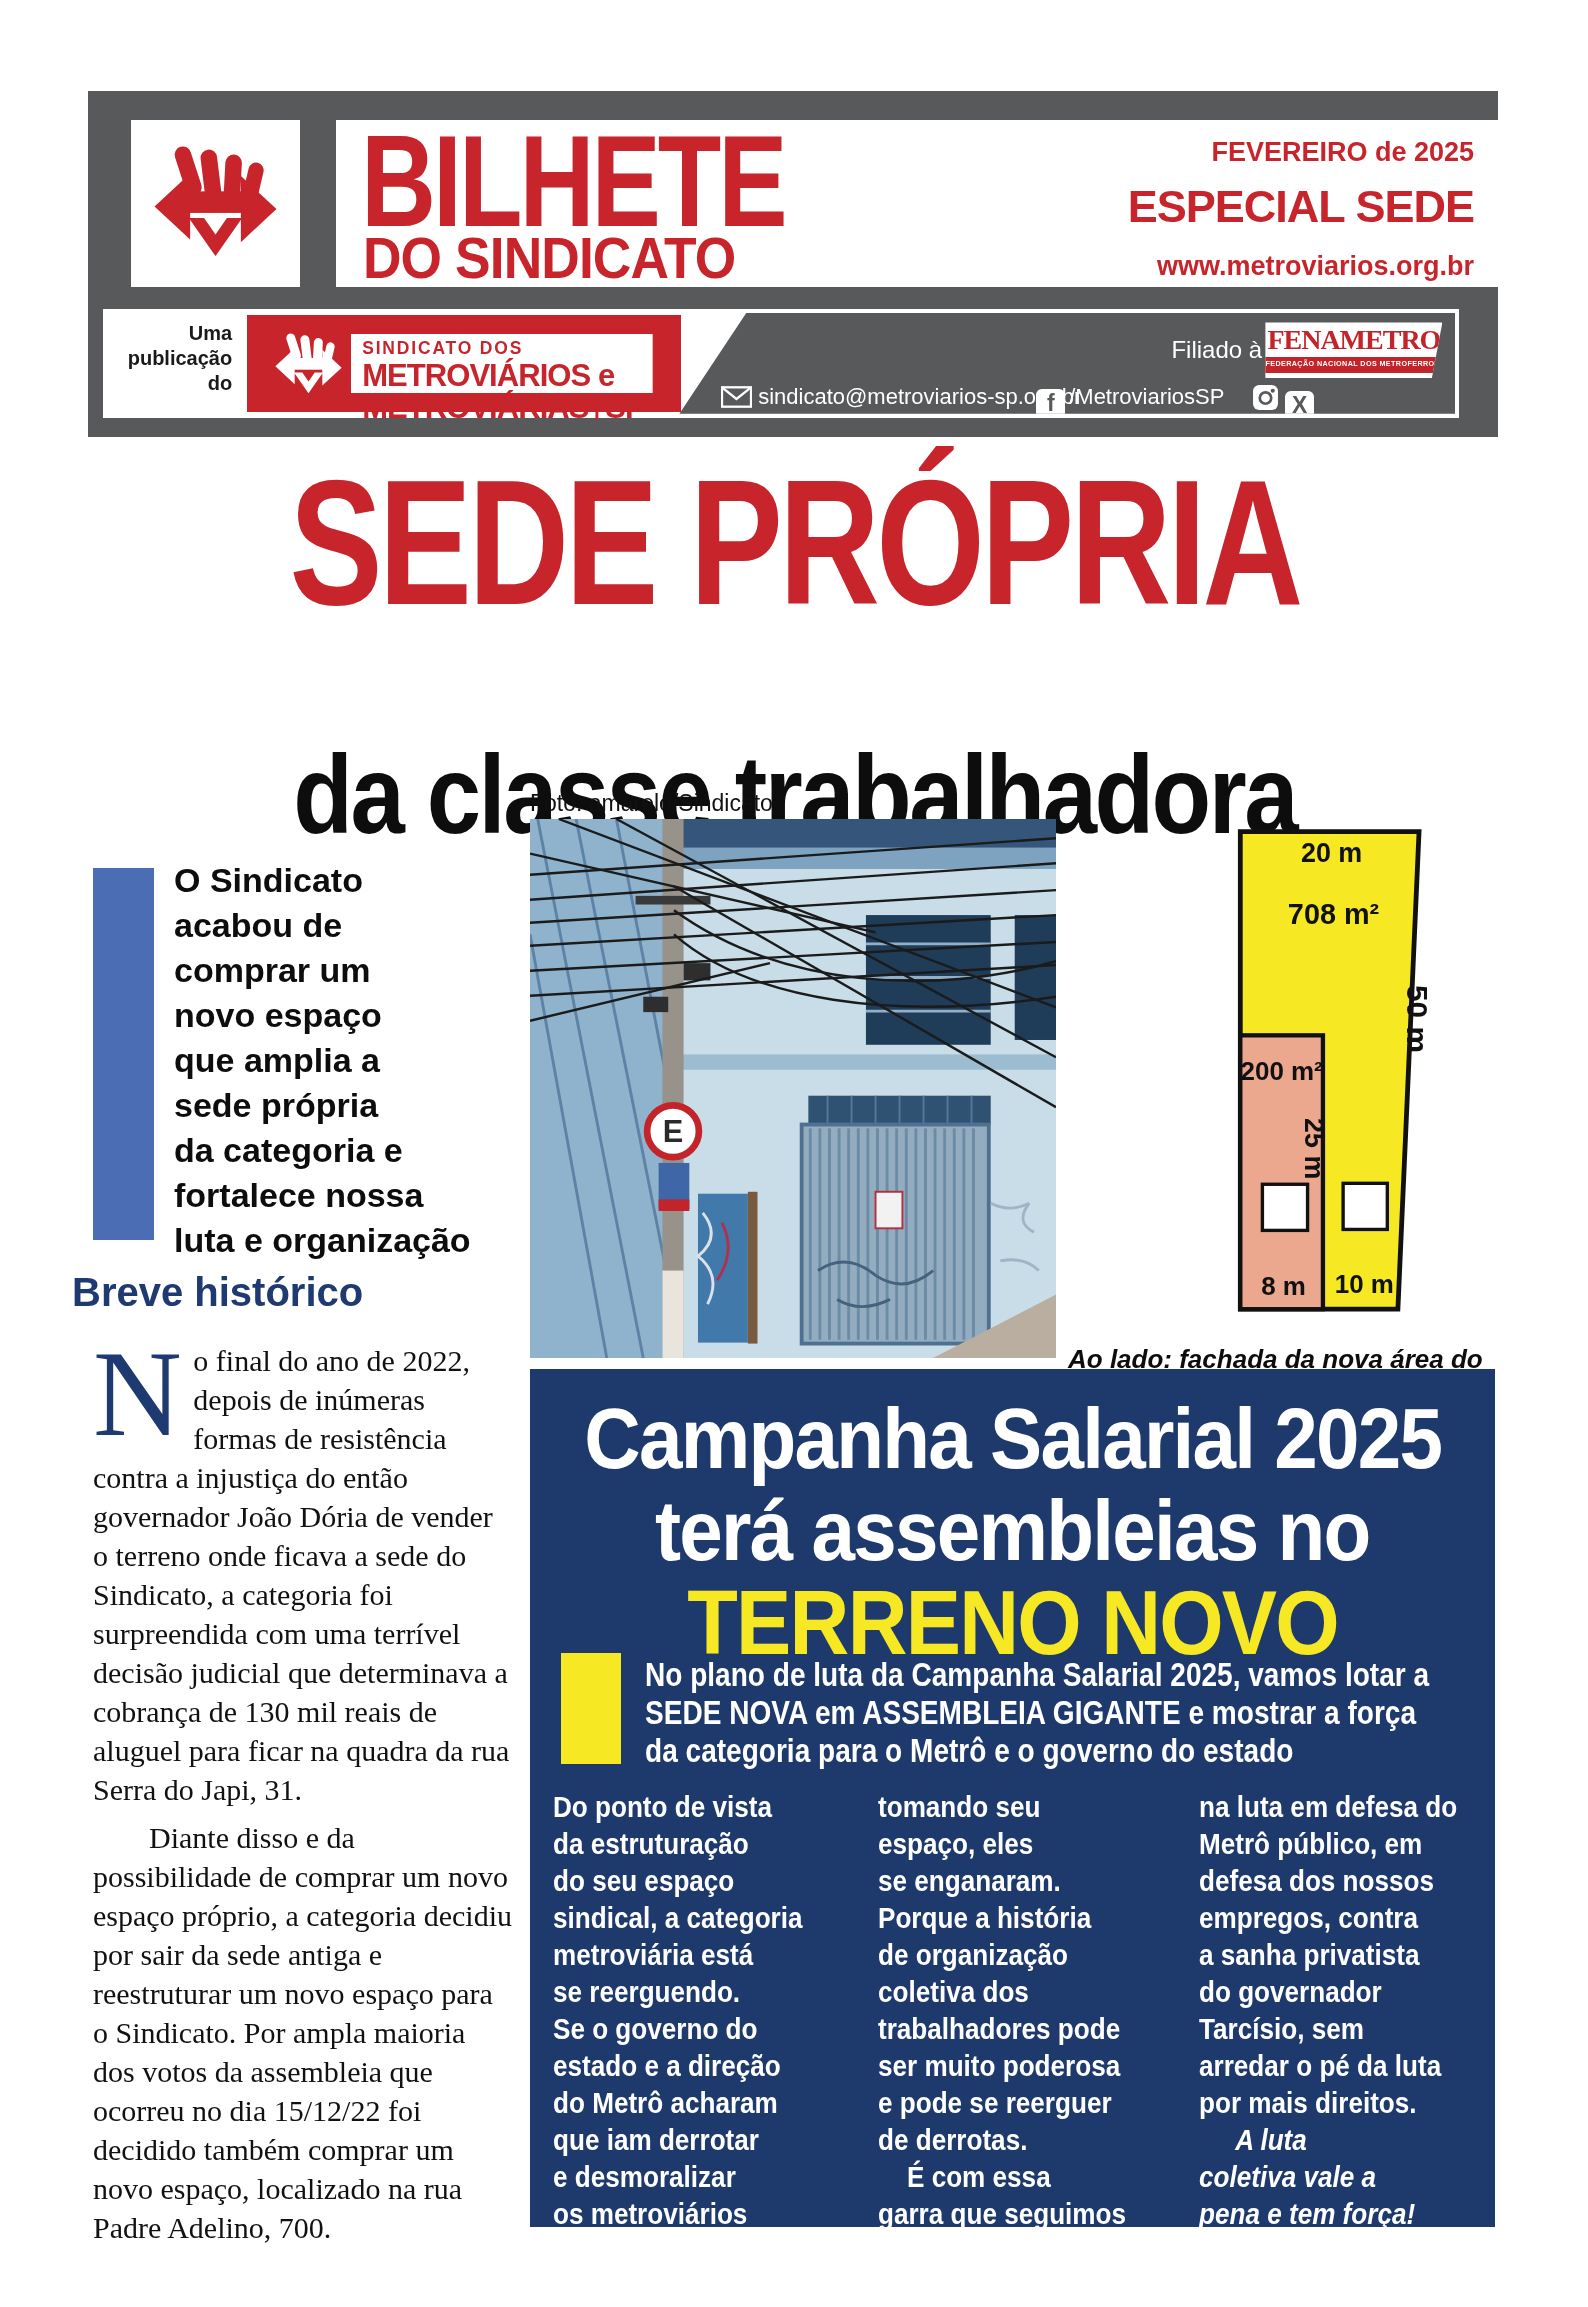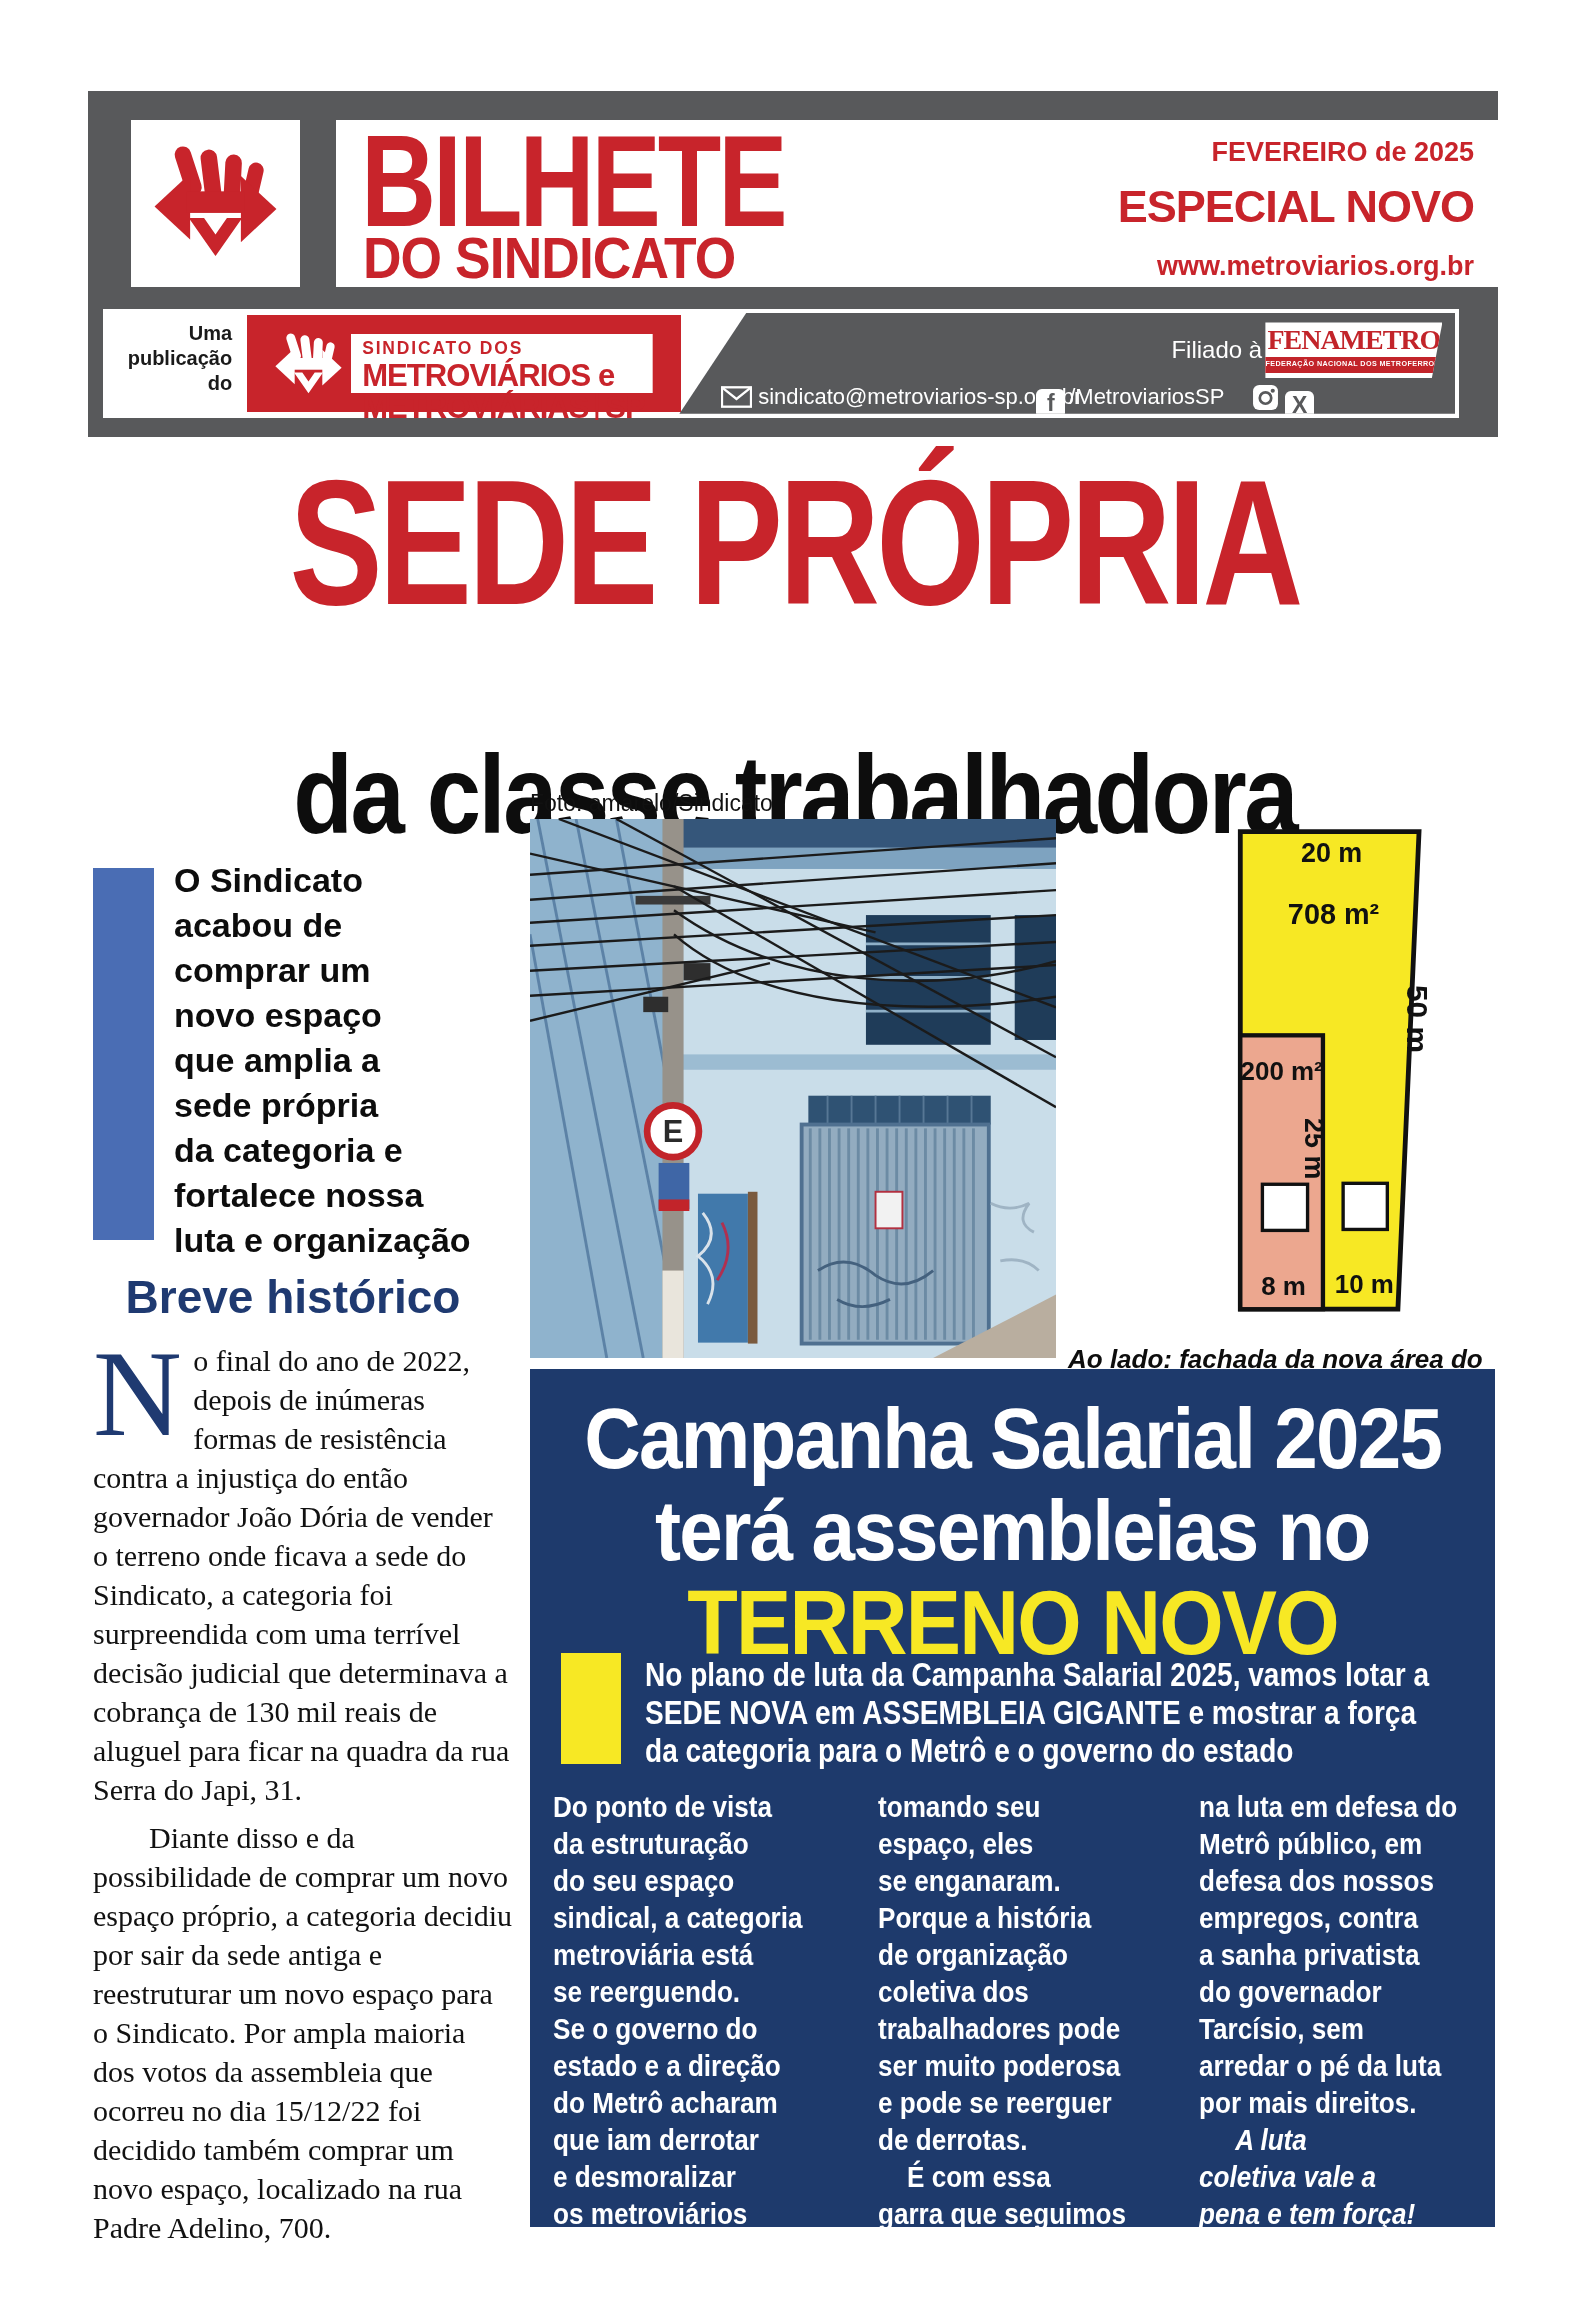--- a/index.html
+++ b/index.html
@@ -61,21 +61,21 @@
   .h-line2 span.t{font-size:111px;line-height:1;font-weight:bold;letter-spacing:-2.9px;}
   .black{color:#0d0d0d;} .navy{color:#1f3a71;}
   .h-line3{top:740px;}
   .h-line3 span{display:inline-block;font-size:111px;line-height:1;font-weight:bold;color:#0d0d0d;
                 letter-spacing:-2.9px;transform:scaleX(.88);}
 
   
   .blue-bar{left:93px;top:868px;width:61px;height:372px;background:#4a6db4;}
   .intro-text{left:174px;top:858px;width:355px;font-size:34px;line-height:45px;font-weight:bold;
               color:#0d0d0d;white-space:pre-line;}
-  .breve{left:72px;top:1270px;width:442px;text-align:center;font-size:46px;font-weight:bold;color:#1f3a71;}
+  .breve{left:72px;top:1270px;width:442px;text-align:left;font-size:40px;font-weight:bold;color:#1f3a71;}
   .para{left:93px;width:419px;font-family:"Liberation Serif",serif;font-size:30px;line-height:39px;color:#111;}
   .para1{top:1341px;}
   .para2{top:1818px;text-indent:56px;}
   .dropcap{float:left;font-family:"Liberation Serif",serif;font-size:123px;line-height:94px;
            color:#1f3a71;padding:5.8px 11.5px 0 0;}
 
   
   .foto-credit{left:530px;top:790px;font-size:23px;color:#111;}
   .photo{left:530px;top:819px;width:526px;height:539px;overflow:hidden;}
 
@@ -123,21 +123,21 @@
           </g>
         </svg>
       </span>
     </div>
 
     <div class="abs masthead" style="left:248px;top:29px;padding-left:28px;">
       <div class="bilhete">BILHETE</div>
       <div class="do-sindicato">DO SINDICATO</div>
       <div class="right-info">
         <div class="issue-date">FEVEREIRO de 2025</div>
-        <div class="issue-label">ESPECIAL NOVO</div>
+        <div class="issue-label">ESPECIAL SEDE</div>
         <div class="website">www.metroviarios.org.br</div>
       </div>
     </div>
 
     <div class="abs pub-strip" style="left:15.4px;top:218px;">
       <div class="pub-note">Uma
 publicação
 do</div>
 
       <div class="union-box">

